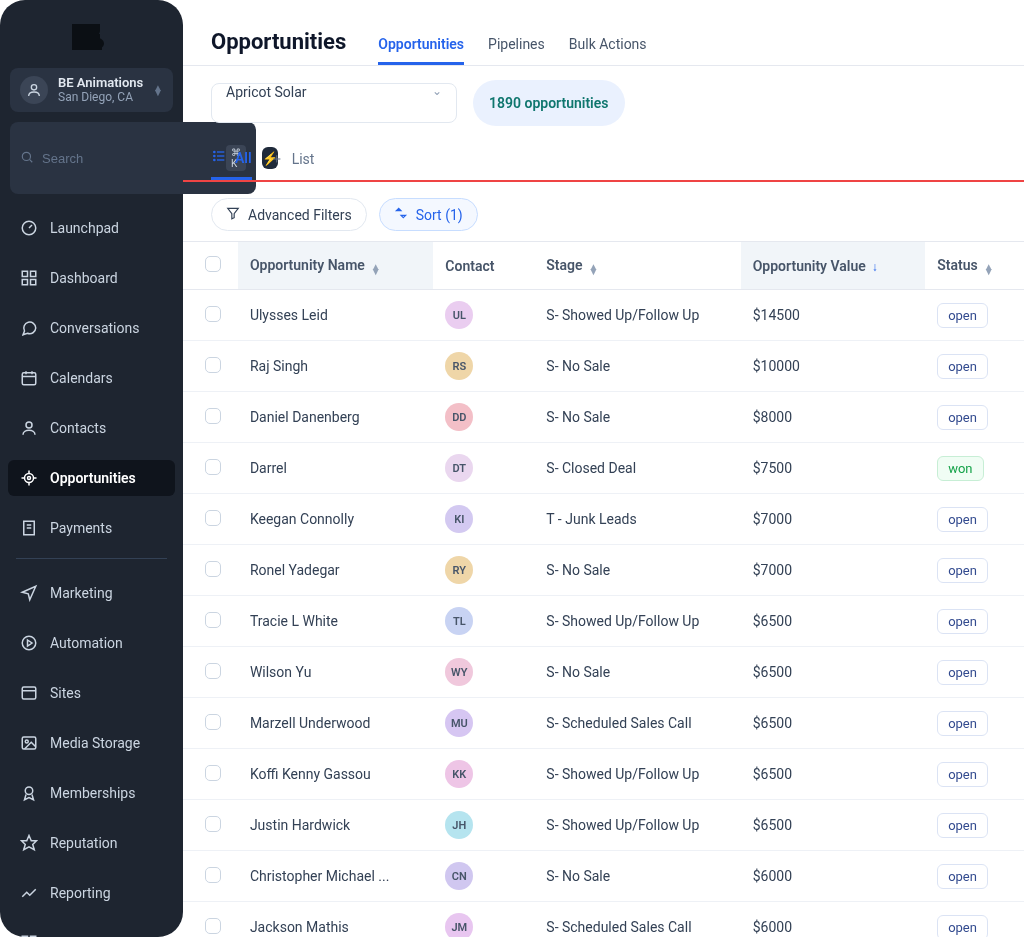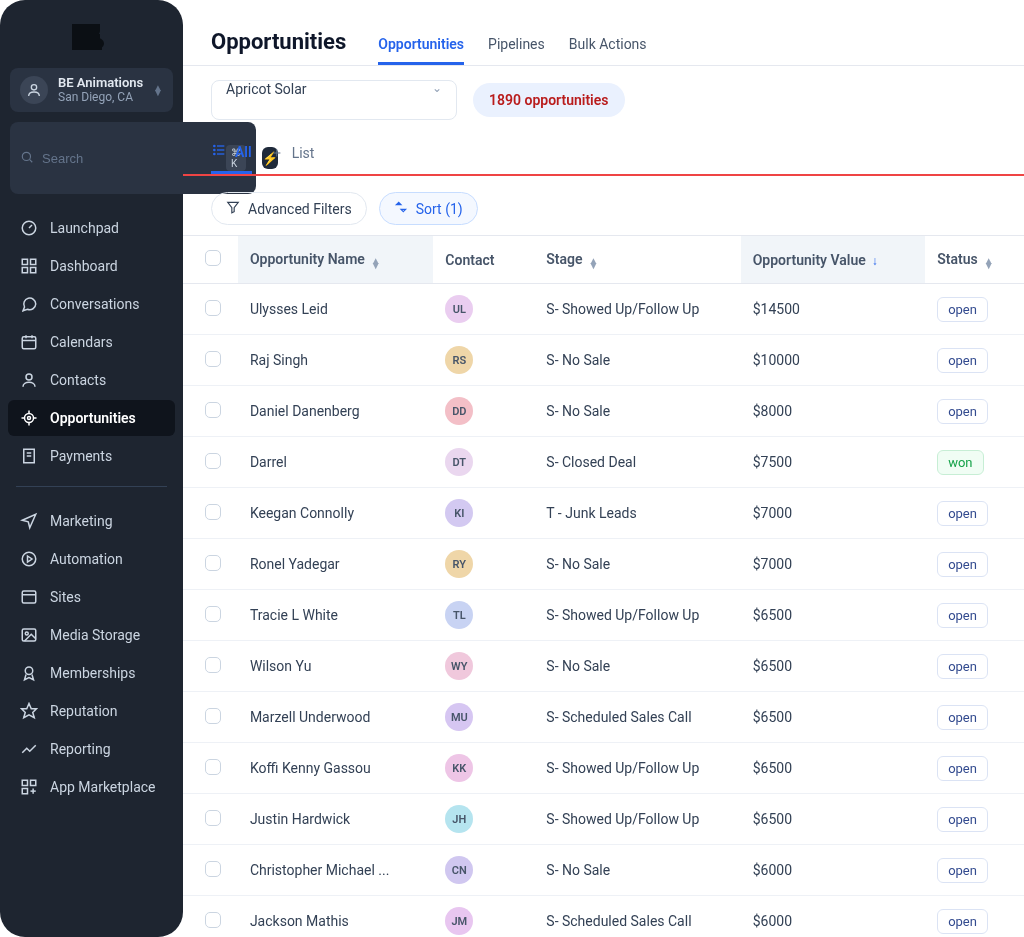--- a/index.html
+++ b/index.html
@@ -13,35 +13,35 @@
 .account-text { display: flex; flex-direction: column; line-height: 1.1; }
 .account-name { color: #e2e8f0; font-size: 13px; font-weight: 600; }
 .account-sub { color: #94a3b8; font-size: 12px; }
 .account-chevrons { position: absolute; right: 10px; color: #64748b; display: flex; flex-direction: column; line-height: .55; font-size: 10px; }
 .search-row { display: flex; align-items: center; gap: 6px; margin: 0 2px 12px; }
 .search-box { flex: 1; display: flex; align-items: center; gap: 8px; background: #2a3342; border-radius: 8px; padding: 23px 10px; color: #64748b; }
 .search-box input { flex: 1; background: transparent; border: none; outline: none; color: #e2e8f0; font-size: 13px; }
 .search-box input::placeholder { color: #64748b; }
 .kbd { background: #3b4556; color: #cbd5e1; font-size: 10px; padding: 2px 5px; border-radius: 4px; }
 .bolt { width: 22px; height: 22px; background: #1f2a3a; border-radius: 6px; display:flex; align-items:center; justify-content:center; color:#22c55e; font-size:13px; }
-.nav { display: flex; flex-direction: column; gap: 2px; margin-top: 4px; justify-content: flex-end; }
+.nav { display: flex; flex-direction: column; gap: 14px; margin-top: 4px; justify-content: flex-end; }
 .nav-item { display: flex; align-items: center; gap: 12px; padding: 9px 12px; border-radius: 6px; font-size: 14px; color: #cbd5e1; cursor: pointer; }
 .nav-item.active { background: #0f141c; color: #fff; font-weight: 600; }
 .nav-icon { width: 18px; height: 18px; display: inline-flex; align-items:center; justify-content:center; }
 .nav-divider { border-top: 1px solid #334155; margin: 12px 8px; }
 .main { flex: 1; display: flex; flex-direction: column; min-width: 0; }
 .topbar { padding: 26px 28px 0; border-bottom: 1px solid #e5e8ef; }
 .topbar-row { display: flex; align-items: baseline; gap: 24px; }
 .page-title { font-size: 22px; font-weight: 700; color: #0f172a; margin-right: 8px; }
 .tab { font-size: 14px; color: #475569; padding: 10px 0; cursor: pointer; }
 .tab.active { color: #2563eb; font-weight: 600; border-bottom: 3px solid #2563eb; }
 .filters-row { display:flex; align-items:center; gap: 16px; padding: 14px 28px 0; }
 .pipeline-select { display:flex; align-items:flex-start; justify-content:space-between; width:246px; height:40px; border:1px solid #e2e8f0; border-radius:8px; padding:0 14px; font-size:14px; color:#334155; cursor:pointer; }
 .chev-down { color:#94a3b8; font-size:12px; }
-.opps-count { background:#eaf1fe; color:#b91c1c; font-weight:600; padding:9px 16px; border-radius:999px; font-size:14px;text-align:right; }
+.opps-count { background:#eaf1fe; color:#0f766e; font-weight:600; padding:15px 16px; border-radius:999px; font-size:14px;text-align:right; }
 .viewtabs-row { display:flex; align-items:center; gap:18px; padding: 12px 28px 0; border-bottom:2px solid #ef4444; }
 .view-tab { display:flex; align-items:center; gap:8px; padding: 10px 0; font-size:14px; color:#64748b; cursor:pointer; }
 .view-tab.active { color:#2563eb; font-weight:600; border-bottom:3px solid #2563eb; }
 .action-row { display:flex; align-items:flex-end; gap:12px; padding: 16px 28px 10px; }
 .pill-btn { display:flex; align-items:center; gap:8px; border:1px solid #e2e8f0; border-radius:999px; padding:7px 14px; font-size:14px; color:#334155; cursor:pointer; }
 .pill-btn.sort { border-color:#c7ddff; color:#2563eb; background:#f4f8ff; }
 .table-wrap { flex:1; overflow:auto; padding: 0 0 8px 0; }
 table { border-collapse:collapse; width:100%; font-size:14px; }
 thead th { text-align:left; font-weight:600; color:#475569; background:#fff; border-top:1px solid #e5e8ef; border-bottom:1px solid #e5e8ef; padding:14px 12px; }
 thead th.sorted { background:#f1f5f9; }

